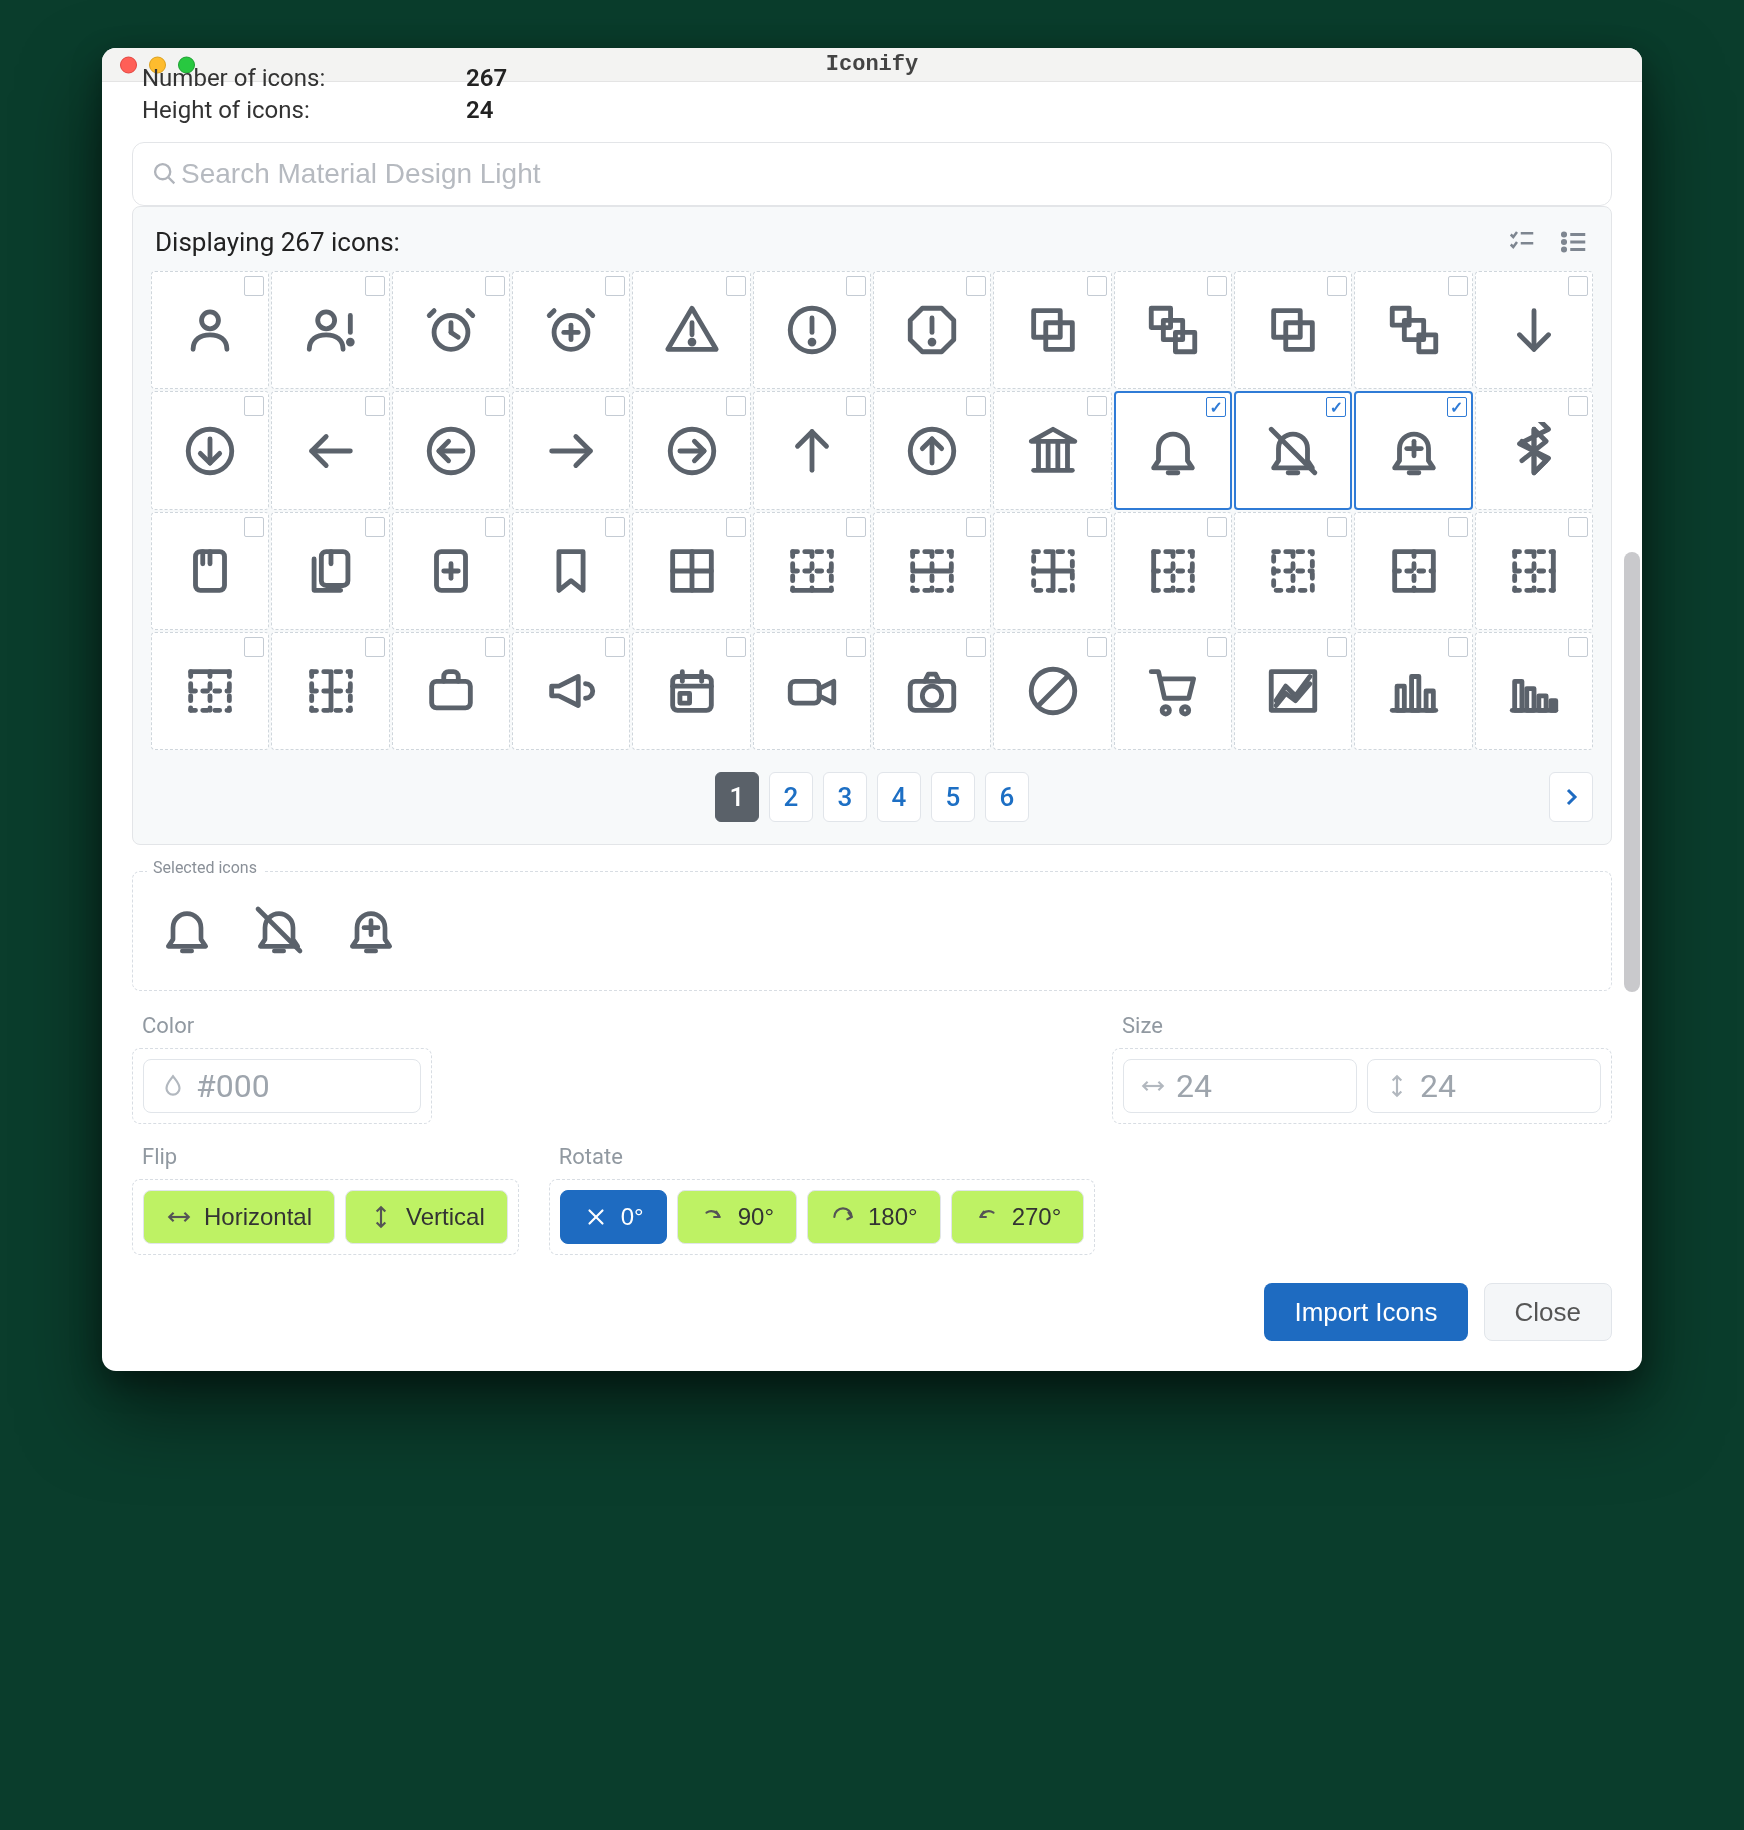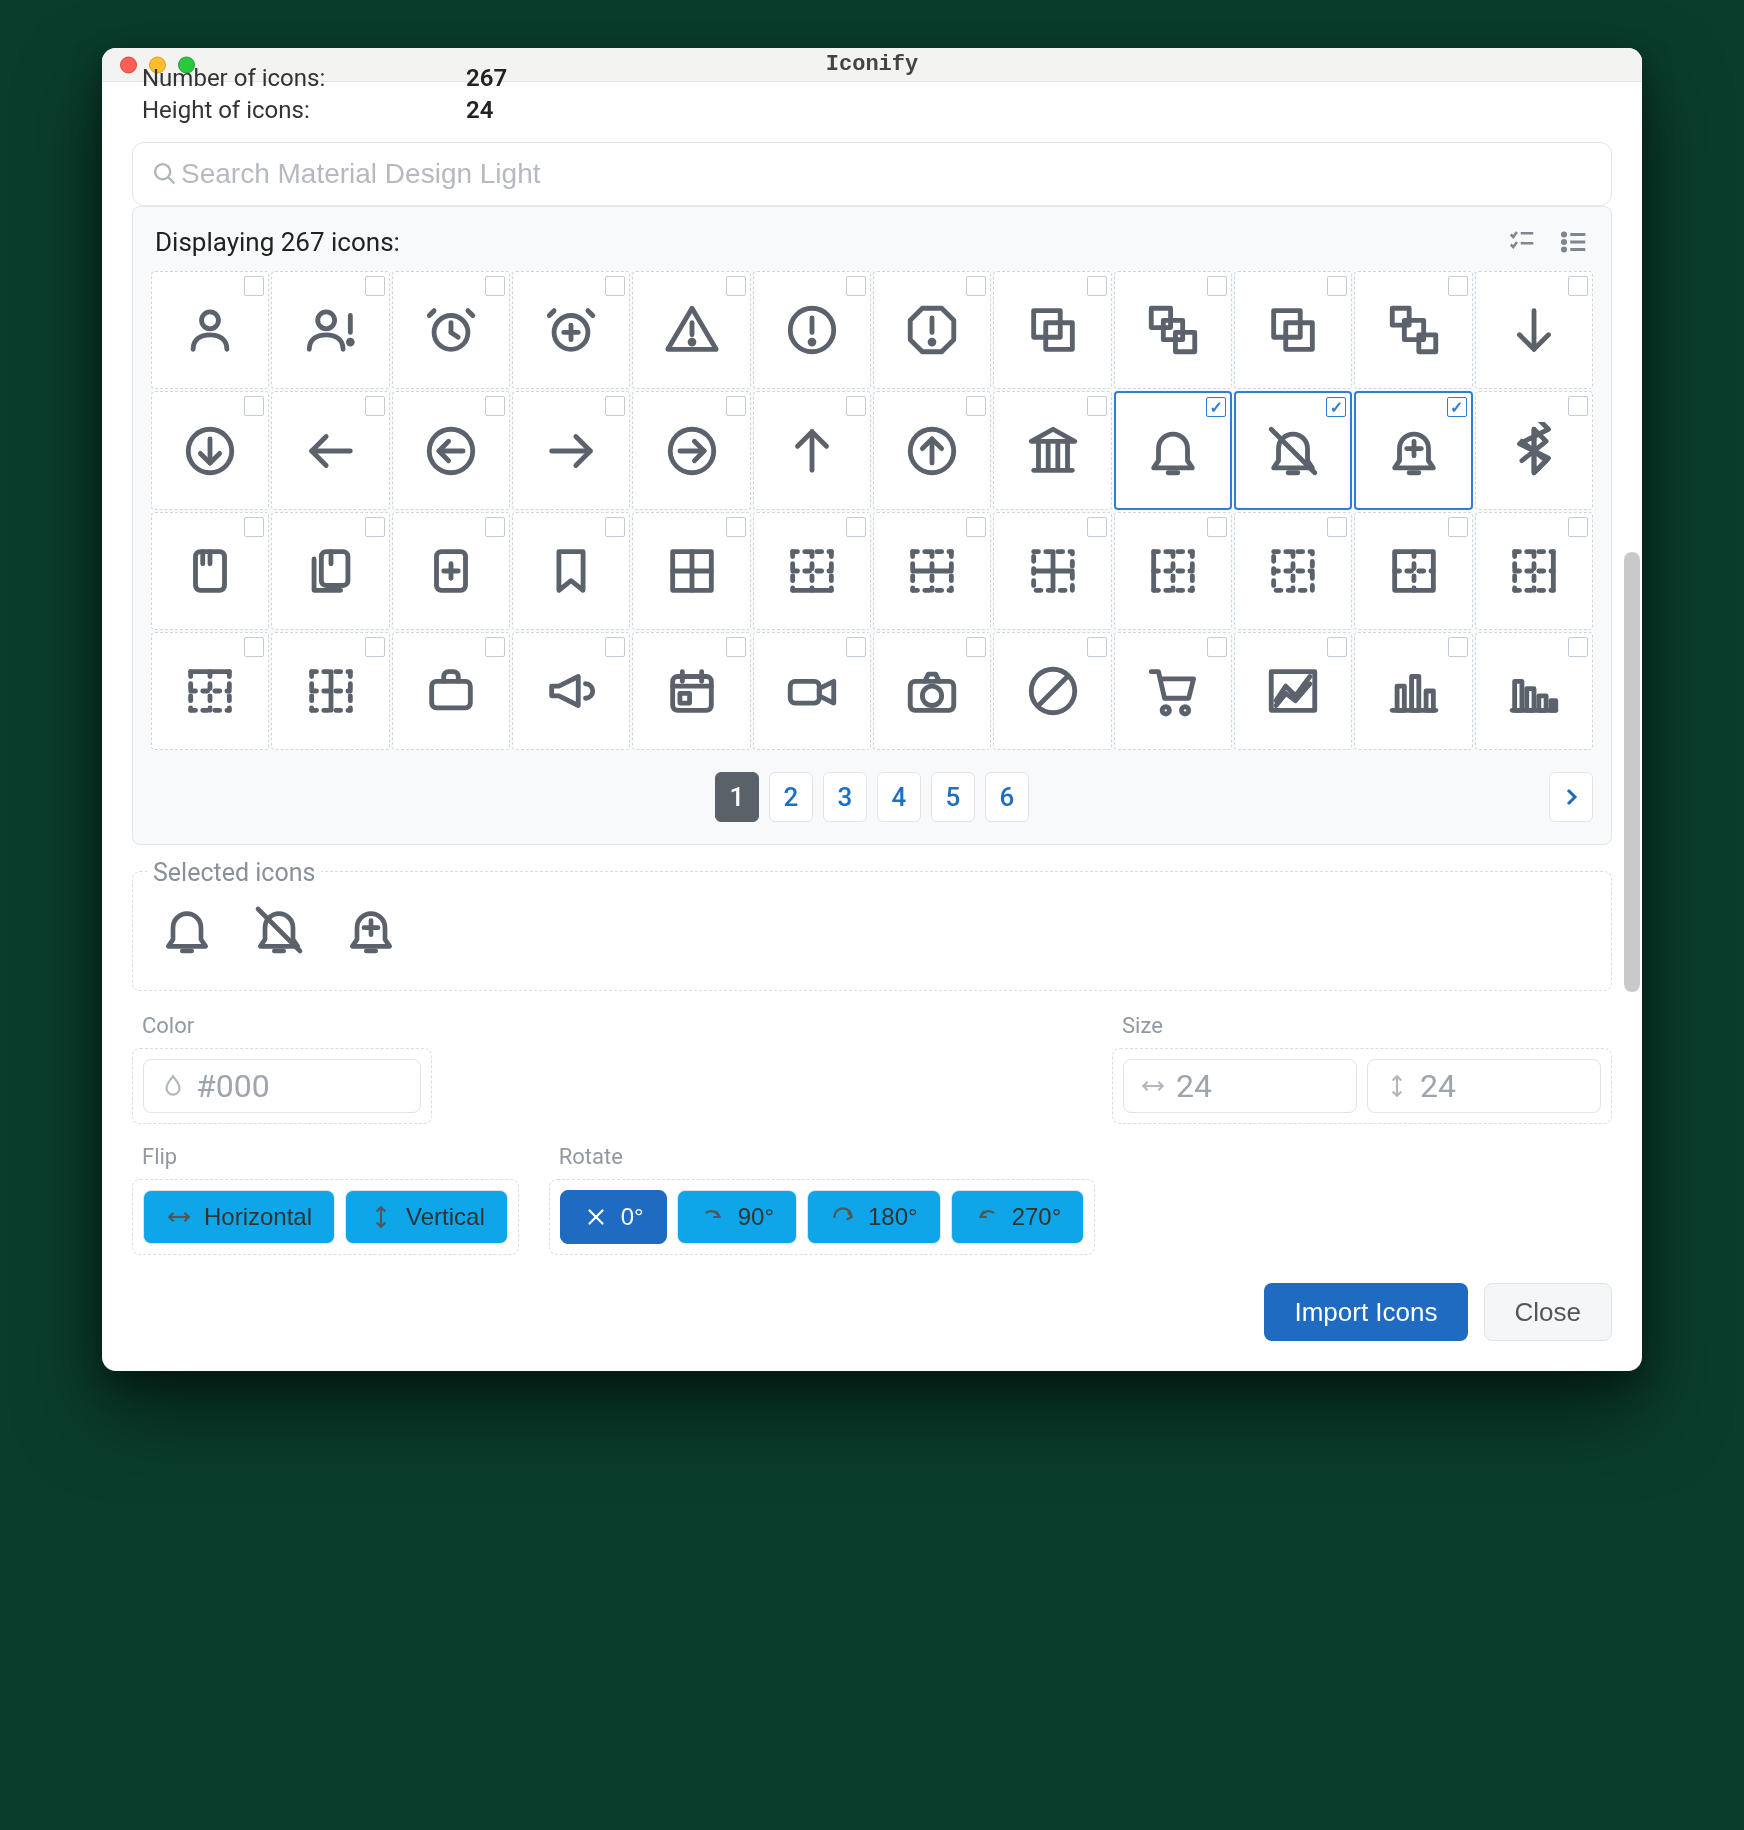--- a/index.html
+++ b/index.html
@@ -119,42 +119,42 @@
   .fieldset{
     margin-top:26px;
     border:1px dashed #d8dde3;
     border-radius:8px;
     padding:20px;
     position:relative;
   }
   .fieldset .legend{
     position:absolute; top:-14px; left:14px;
     background:#fff; padding:0 6px;
-    font-size:25px; color:#8a9098;
+    font-size:16px; color:#8a9098;
   }
   .selected-row{ display:flex; gap:36px; padding:10px 6px 6px 6px;}
   .selected-row svg{ width:56px; height:56px; color:#5b626b;}
   .controls-row{ display:flex; gap:30px; margin-top:22px;justify-content:space-between;}
   .control-group{flex:0 0 auto;}
   .control-label{ font-size:22px; color:#9199a1; margin:0 0 10px 10px;}
   .dashed-box{
     border:1px dashed #d8dde3; border-radius:8px;
     padding:10px; display:flex; gap:10px;
   }
   .field{
     border:1px solid #e1e5ea; border-radius:8px;
     height:54px; padding:0 16px;
     display:flex; align-items:center; gap:10px;
     background:#fff;
     color:#9ea5ad; font-size:32px;
   }
   .field svg{width:26px;height:26px;color:#b2b8bf;}
   .btn{
     border:1px solid #e1e5ea; border-radius:8px;
-    background:#0ea5e9; height:54px; padding:0 22px;
+    background:#bef264; height:54px; padding:0 22px;
     display:inline-flex; align-items:center; gap:12px;
     font-size:24px; color:#333; cursor:pointer;
   }
   .btn svg{width:26px;height:26px;color:#555;}
   .btn.active{ background:#1e6bc1; border-color:#1e6bc1; color:#fff;}
   .btn.active svg{ color:#fff;}
   .row2{ display:flex; gap:30px; margin-top:20px;}
   .footer-btns{
     display:flex; justify-content:flex-end; gap:16px;
     margin-top:28px;

